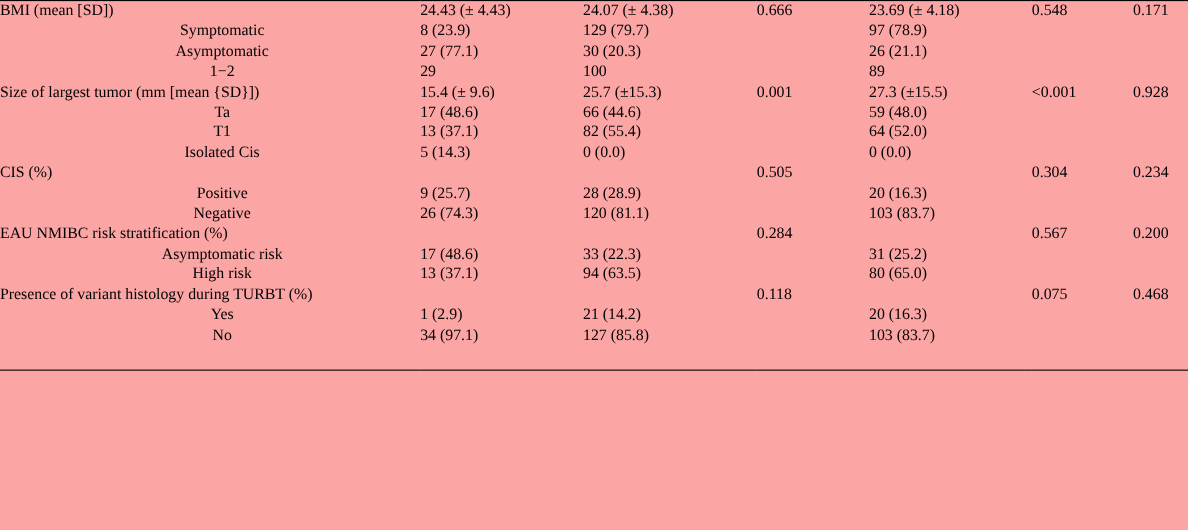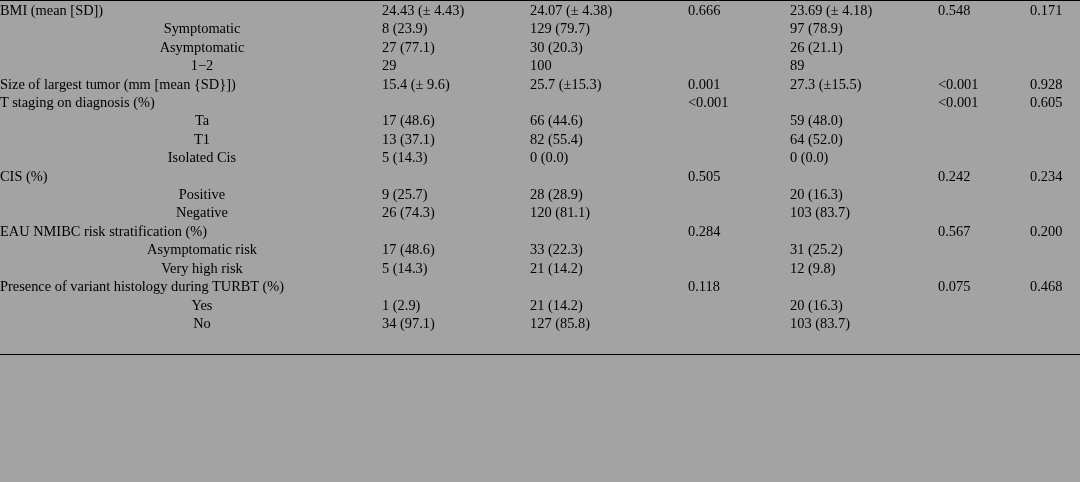--- a/index.html
+++ b/index.html
@@ -8,21 +8,21 @@
     background: #ffffff;
   }
   body {
     font-family: "Liberation Serif", serif;
     color: #000000;
   }
   .page {
     position: relative;
     width: 1080px;
     height: 482px;
-    background: #a3a3a3;
+    background: #fca5a5;
     overflow: hidden;
   }
   table.stats {
     border-collapse: collapse;
     width: 1080px;
     table-layout: fixed;
     font-size: 14.4px;
     line-height: 1.0;
   }
   table.stats td {
@@ -102,29 +102,20 @@
         <tr>
           <td>Size of largest tumor (mm [mean {SD}])</td>
           <td>15.4 (± 9.6)</td>
           <td>25.7 (±15.3)</td>
           <td>0.001</td>
           <td>27.3 (±15.5)</td>
           <td>&lt;0.001</td>
           <td>0.928</td>
         </tr>
         <tr>
-          <td>T staging on diagnosis (%)</td>
-          <td></td>
-          <td></td>
-          <td>&lt;0.001</td>
-          <td></td>
-          <td>&lt;0.001</td>
-          <td>0.605</td>
-        </tr>
-        <tr>
           <td class="indent1">Ta</td>
           <td>17 (48.6)</td>
           <td>66 (44.6)</td>
           <td></td>
           <td>59 (48.0)</td>
           <td></td>
           <td></td>
         </tr>
         <tr>
           <td class="indent1">T1</td>
@@ -143,21 +134,21 @@
           <td>0 (0.0)</td>
           <td></td>
           <td></td>
         </tr>
         <tr>
           <td>CIS (%)</td>
           <td></td>
           <td></td>
           <td>0.505</td>
           <td></td>
-          <td>0.242</td>
+          <td>0.304</td>
           <td>0.234</td>
         </tr>
         <tr>
           <td class="indent1">Positive</td>
           <td>9 (25.7)</td>
           <td>28 (28.9)</td>
           <td></td>
           <td>20 (16.3)</td>
           <td></td>
           <td></td>
@@ -183,25 +174,25 @@
         <tr>
           <td class="indent1">Asymptomatic risk</td>
           <td>17 (48.6)</td>
           <td>33 (22.3)</td>
           <td></td>
           <td>31 (25.2)</td>
           <td></td>
           <td></td>
         </tr>
         <tr>
-          <td class="indent1">Very high risk</td>
-          <td>5 (14.3)</td>
-          <td>21 (14.2)</td>
-          <td></td>
-          <td>12 (9.8)</td>
+          <td class="indent1">High risk</td>
+          <td>13 (37.1)</td>
+          <td>94 (63.5)</td>
+          <td></td>
+          <td>80 (65.0)</td>
           <td></td>
           <td></td>
         </tr>
         <tr>
           <td>Presence of variant histology during TURBT (%)</td>
           <td></td>
           <td></td>
           <td>0.118</td>
           <td></td>
           <td>0.075</td>

